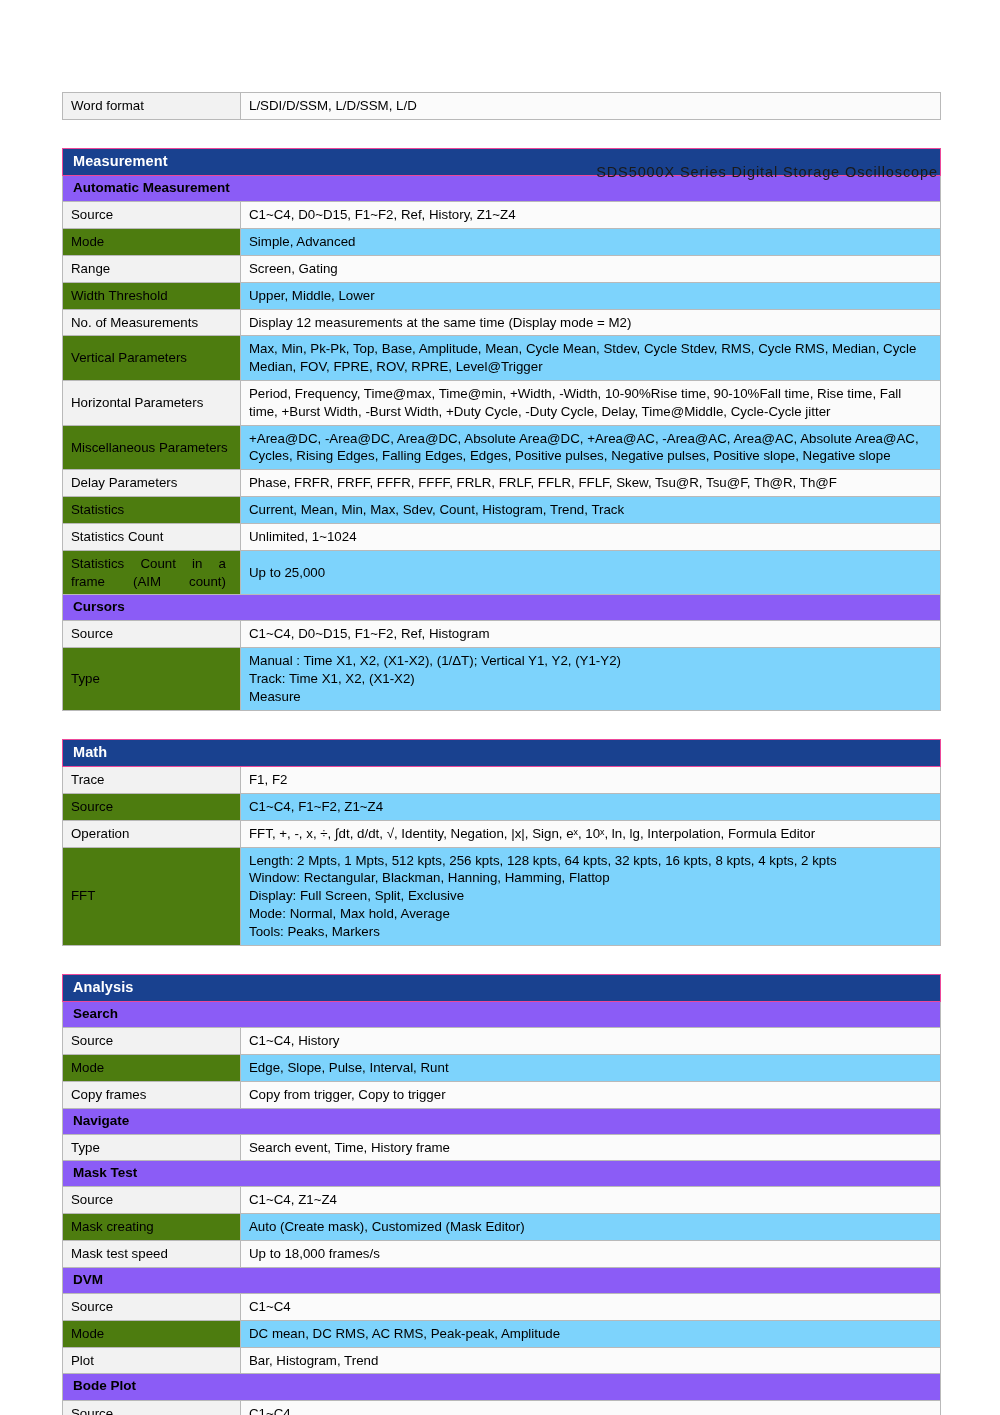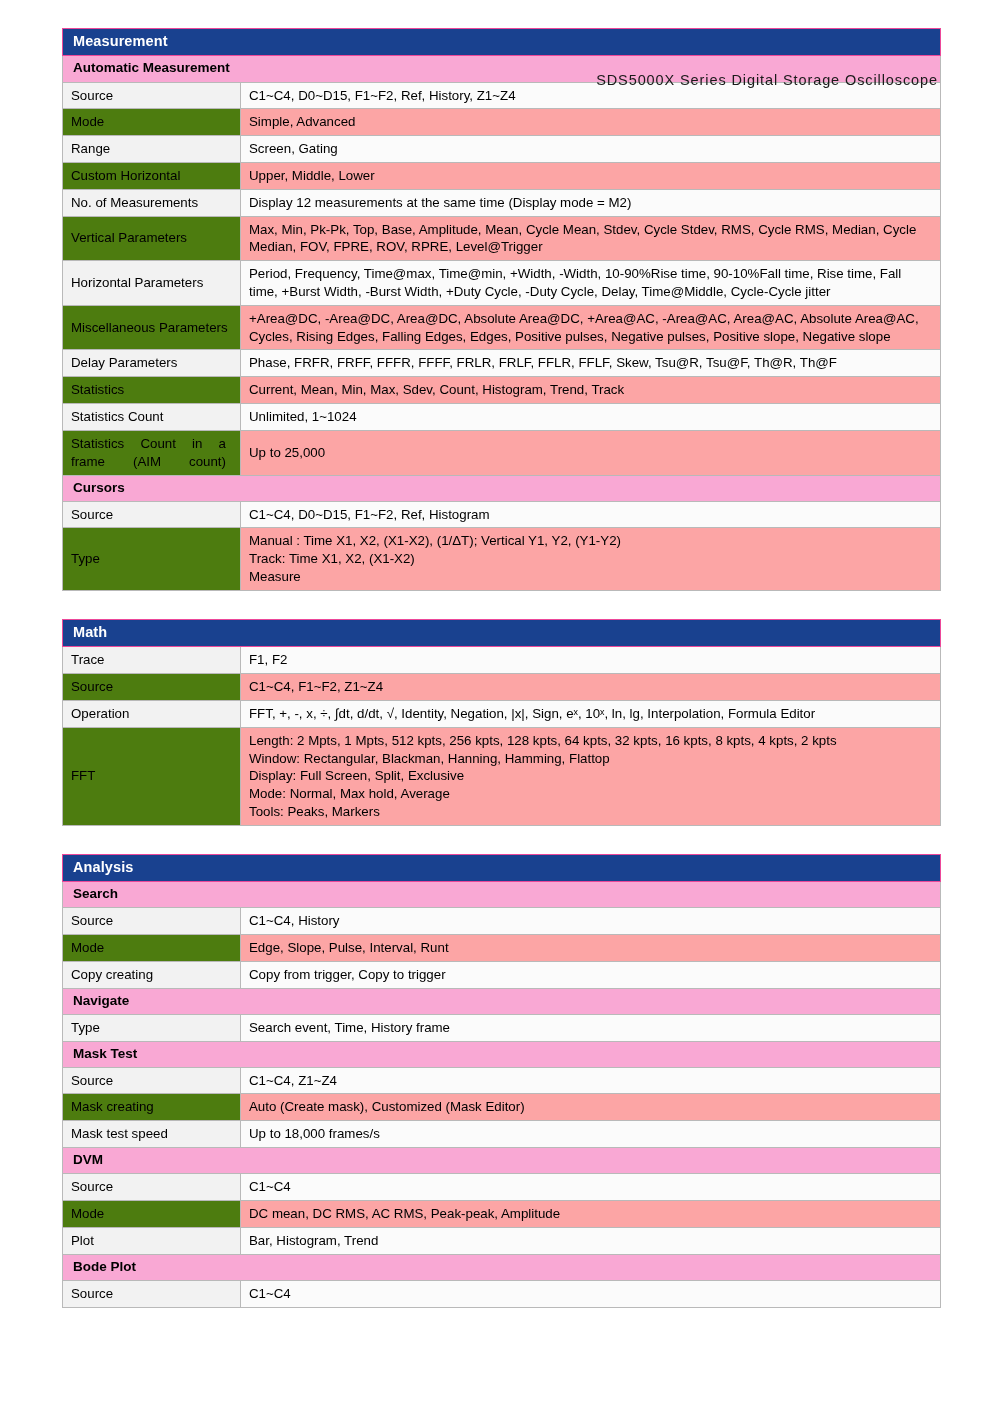--- a/index.html
+++ b/index.html
@@ -52,21 +52,21 @@
   .col-label { width: 178px; }
   .col-value { width: 700px; }
 
   td.label {
     background: #f2f2f2;
   }
   td.value {
     background: #fbfbfb;
   }
   tr.alt td.label { background: #4d7c0f; }
-  tr.alt td.value { background: #fca5a5; }
+  tr.alt td.value { background: #7dd3fc; }
 
   
   td.label.justify {
     text-align: justify;
     text-align-last: justify;
     padding-right: 14px;
   }
 
   
   tr.section-row td {
@@ -74,39 +74,51 @@
     color: #ffffff;
     font-weight: bold;
     font-size: 14.5px;
     padding: 3px 8px 4px 10px;
     border: 1px solid #ec4899;
     letter-spacing: 0.1px;
   }
 
   
   tr.subsection-row td {
-    background: #f9a8d4;
+    background: #8b5cf6;
     font-weight: bold;
     font-size: 13.5px;
     padding: 3px 8px 4px 10px;
   }
 
   
   .top-table { margin-top: 92px; }
   .block-gap-lg { height: 28px; }
 
   .multiline { white-space: pre-line; }
 </style>
 </head>
 <body>
 
 <div class="page">
 
   <div class="doc-header">SDS5000X Series Digital Storage Oscilloscope</div>
 
+  <table class="spec-table top-table">
+    <colgroup>
+        <col class="col-label">
+        <col class="col-value">
+      </colgroup>
+    <tbody>
+      <tr>
+        <td class="label">Word format</td>
+        <td class="value">L/SDI/D/SSM,  L/D/SSM,  L/D</td>
+      </tr>
+    </tbody>
+  </table>
 
   <div class="block-gap-lg"></div>
 
   <table class="spec-table">
     <colgroup>
         <col class="col-label">
         <col class="col-value">
       </colgroup>
     <tbody>
       <tr class="section-row">
@@ -122,21 +134,21 @@
         </tr>
       <tr class="alt">
           <td class="label">Mode</td>
           <td class="value">Simple, Advanced</td>
         </tr>
       <tr>
           <td class="label">Range</td>
           <td class="value">Screen, Gating</td>
         </tr>
       <tr class="alt">
-          <td class="label">Custom Horizontal</td>
+          <td class="label">Width Threshold</td>
           <td class="value">Upper, Middle, Lower</td>
         </tr>
       <tr>
           <td class="label">No. of Measurements</td>
           <td class="value">Display 12 measurements at the same time (Display mode = M2)</td>
         </tr>
       <tr class="alt">
           <td class="label">Vertical Parameters</td>
           <td class="value">Max, Min, Pk-Pk, Top, Base, Amplitude, Mean, Cycle Mean, Stdev, Cycle Stdev, RMS, Cycle RMS, Median, Cycle Median, FOV, FPRE, ROV, RPRE, Level@Trigger</td>
         </tr>
@@ -232,21 +244,21 @@
       </tr>
       <tr>
           <td class="label">Source</td>
           <td class="value">C1~C4, History</td>
         </tr>
       <tr class="alt">
           <td class="label">Mode</td>
           <td class="value">Edge, Slope, Pulse, Interval, Runt</td>
         </tr>
       <tr>
-          <td class="label">Copy creating</td>
+          <td class="label">Copy frames</td>
           <td class="value">Copy from trigger, Copy to trigger</td>
         </tr>
 
       <tr class="subsection-row">
         <td colspan="2">Navigate</td>
       </tr>
       <tr>
           <td class="label">Type</td>
           <td class="value">Search event, Time, History frame</td>
         </tr>

